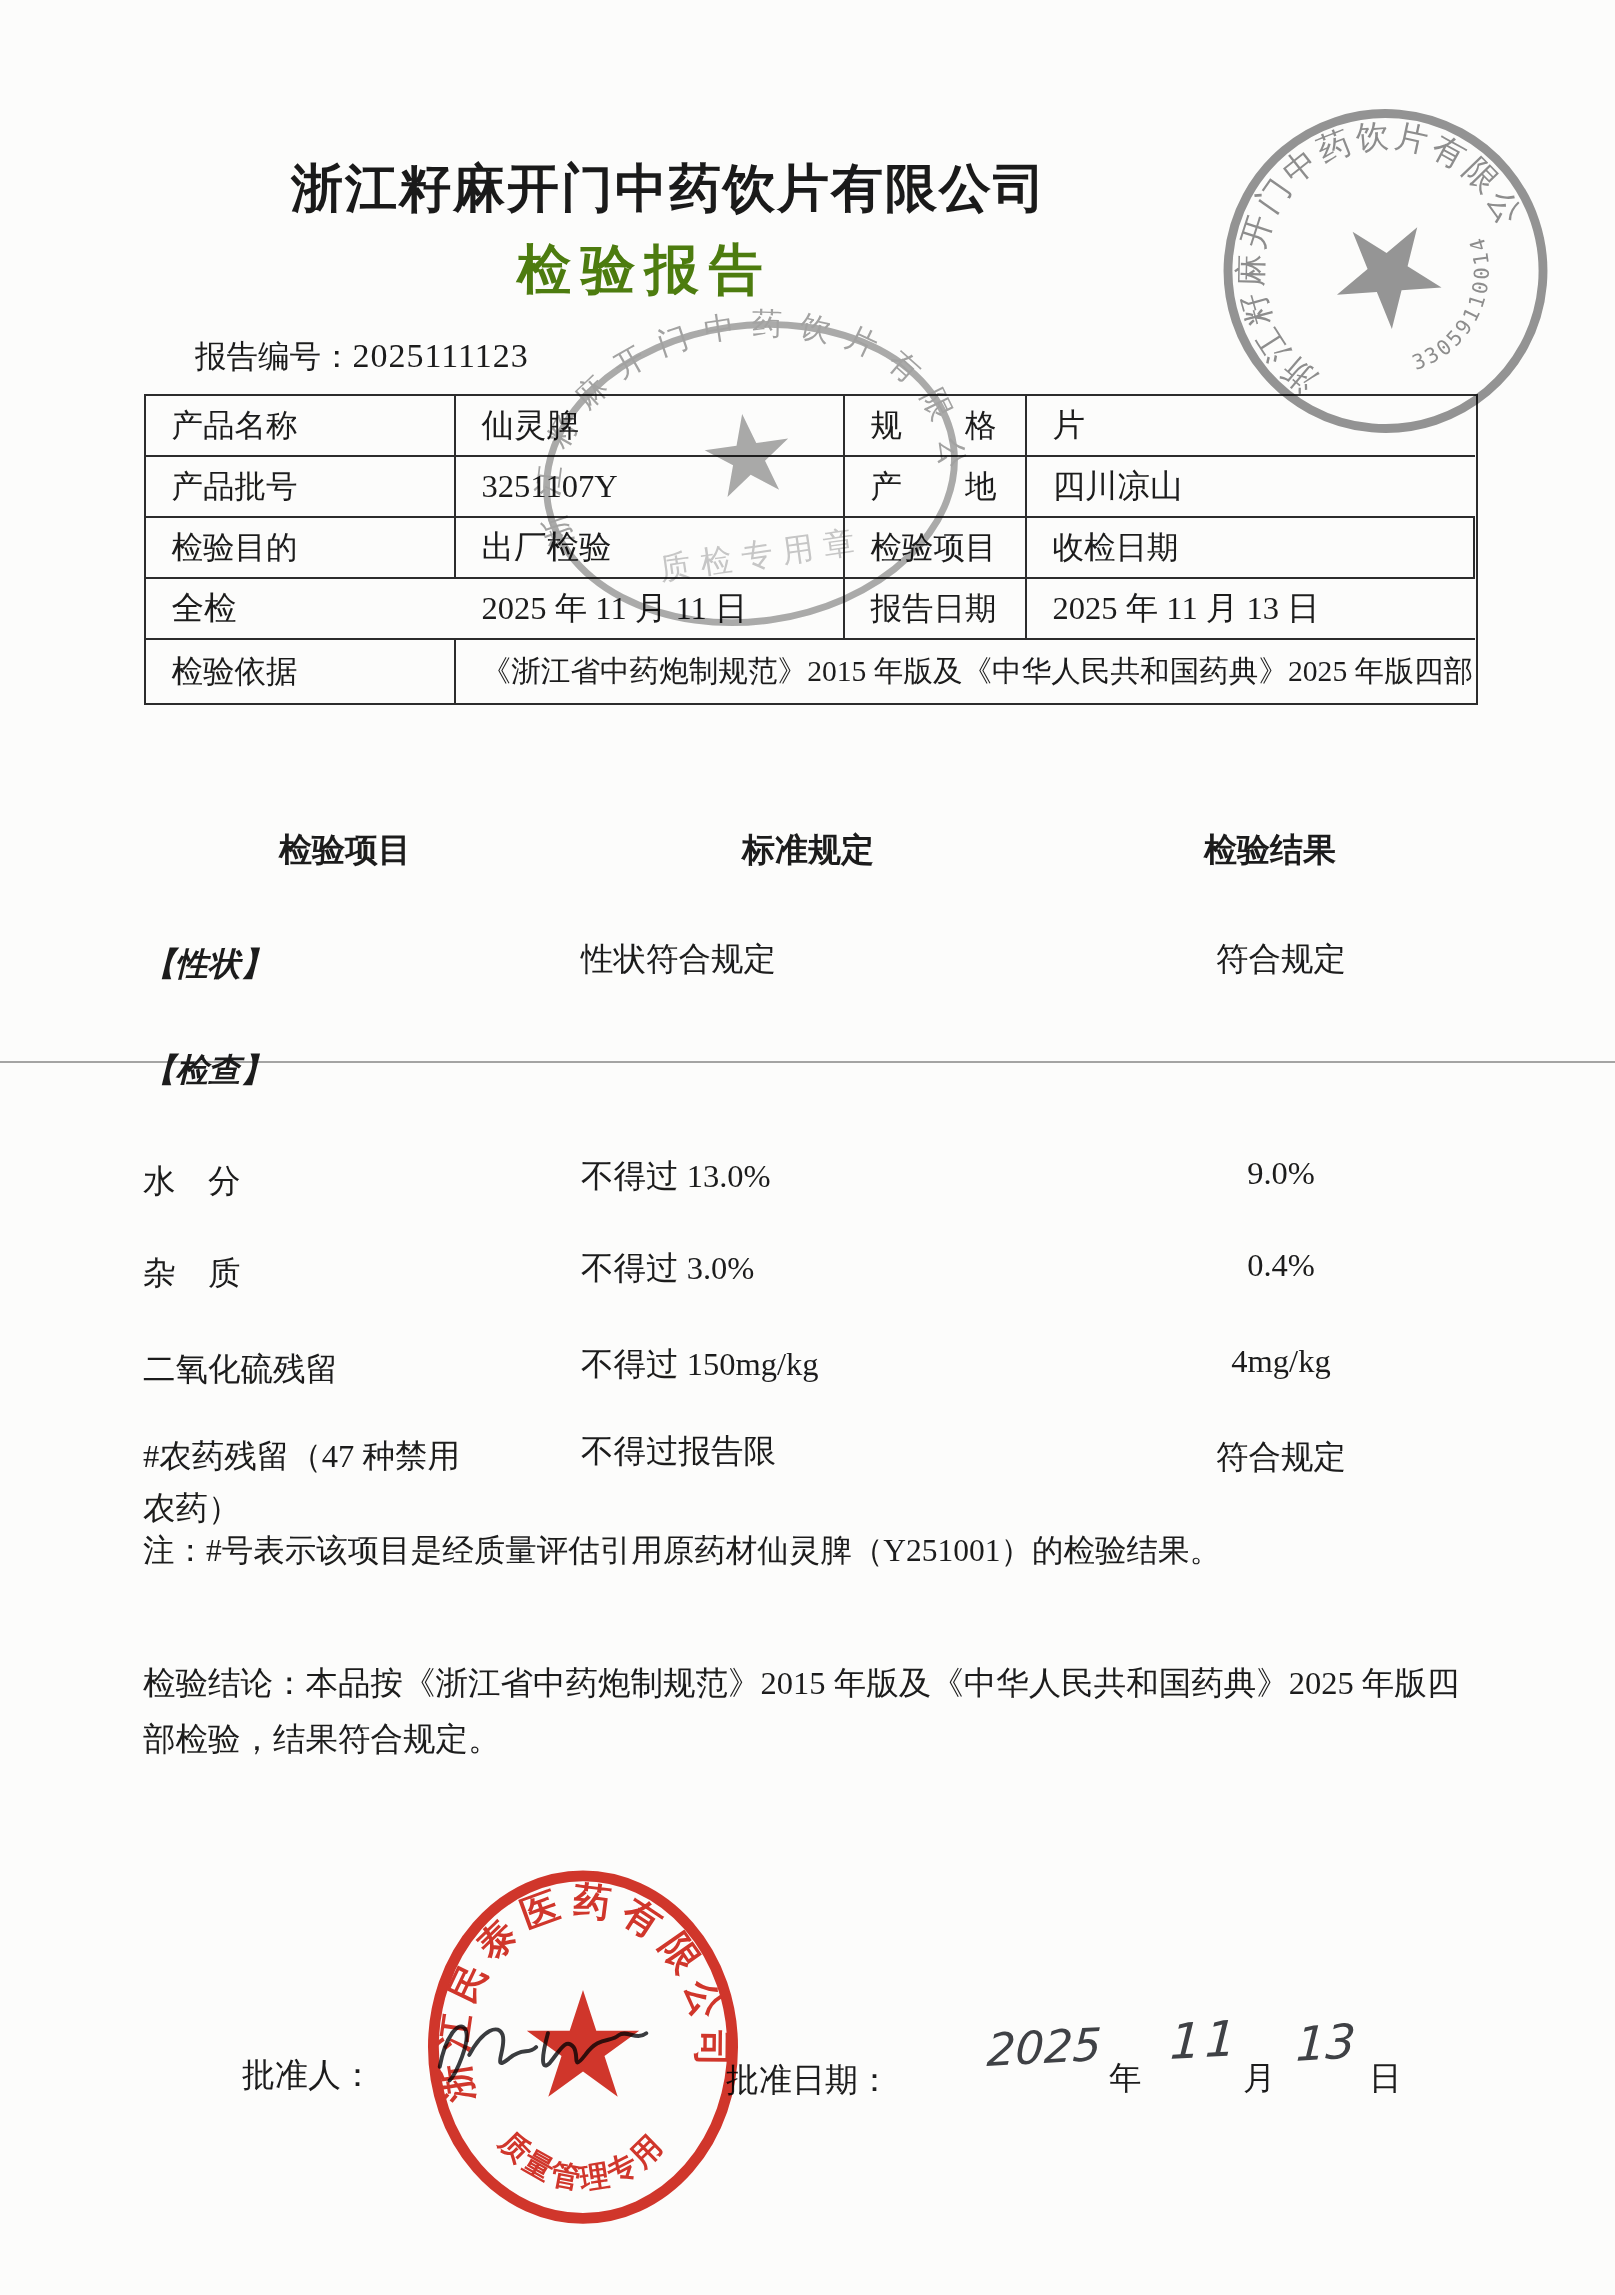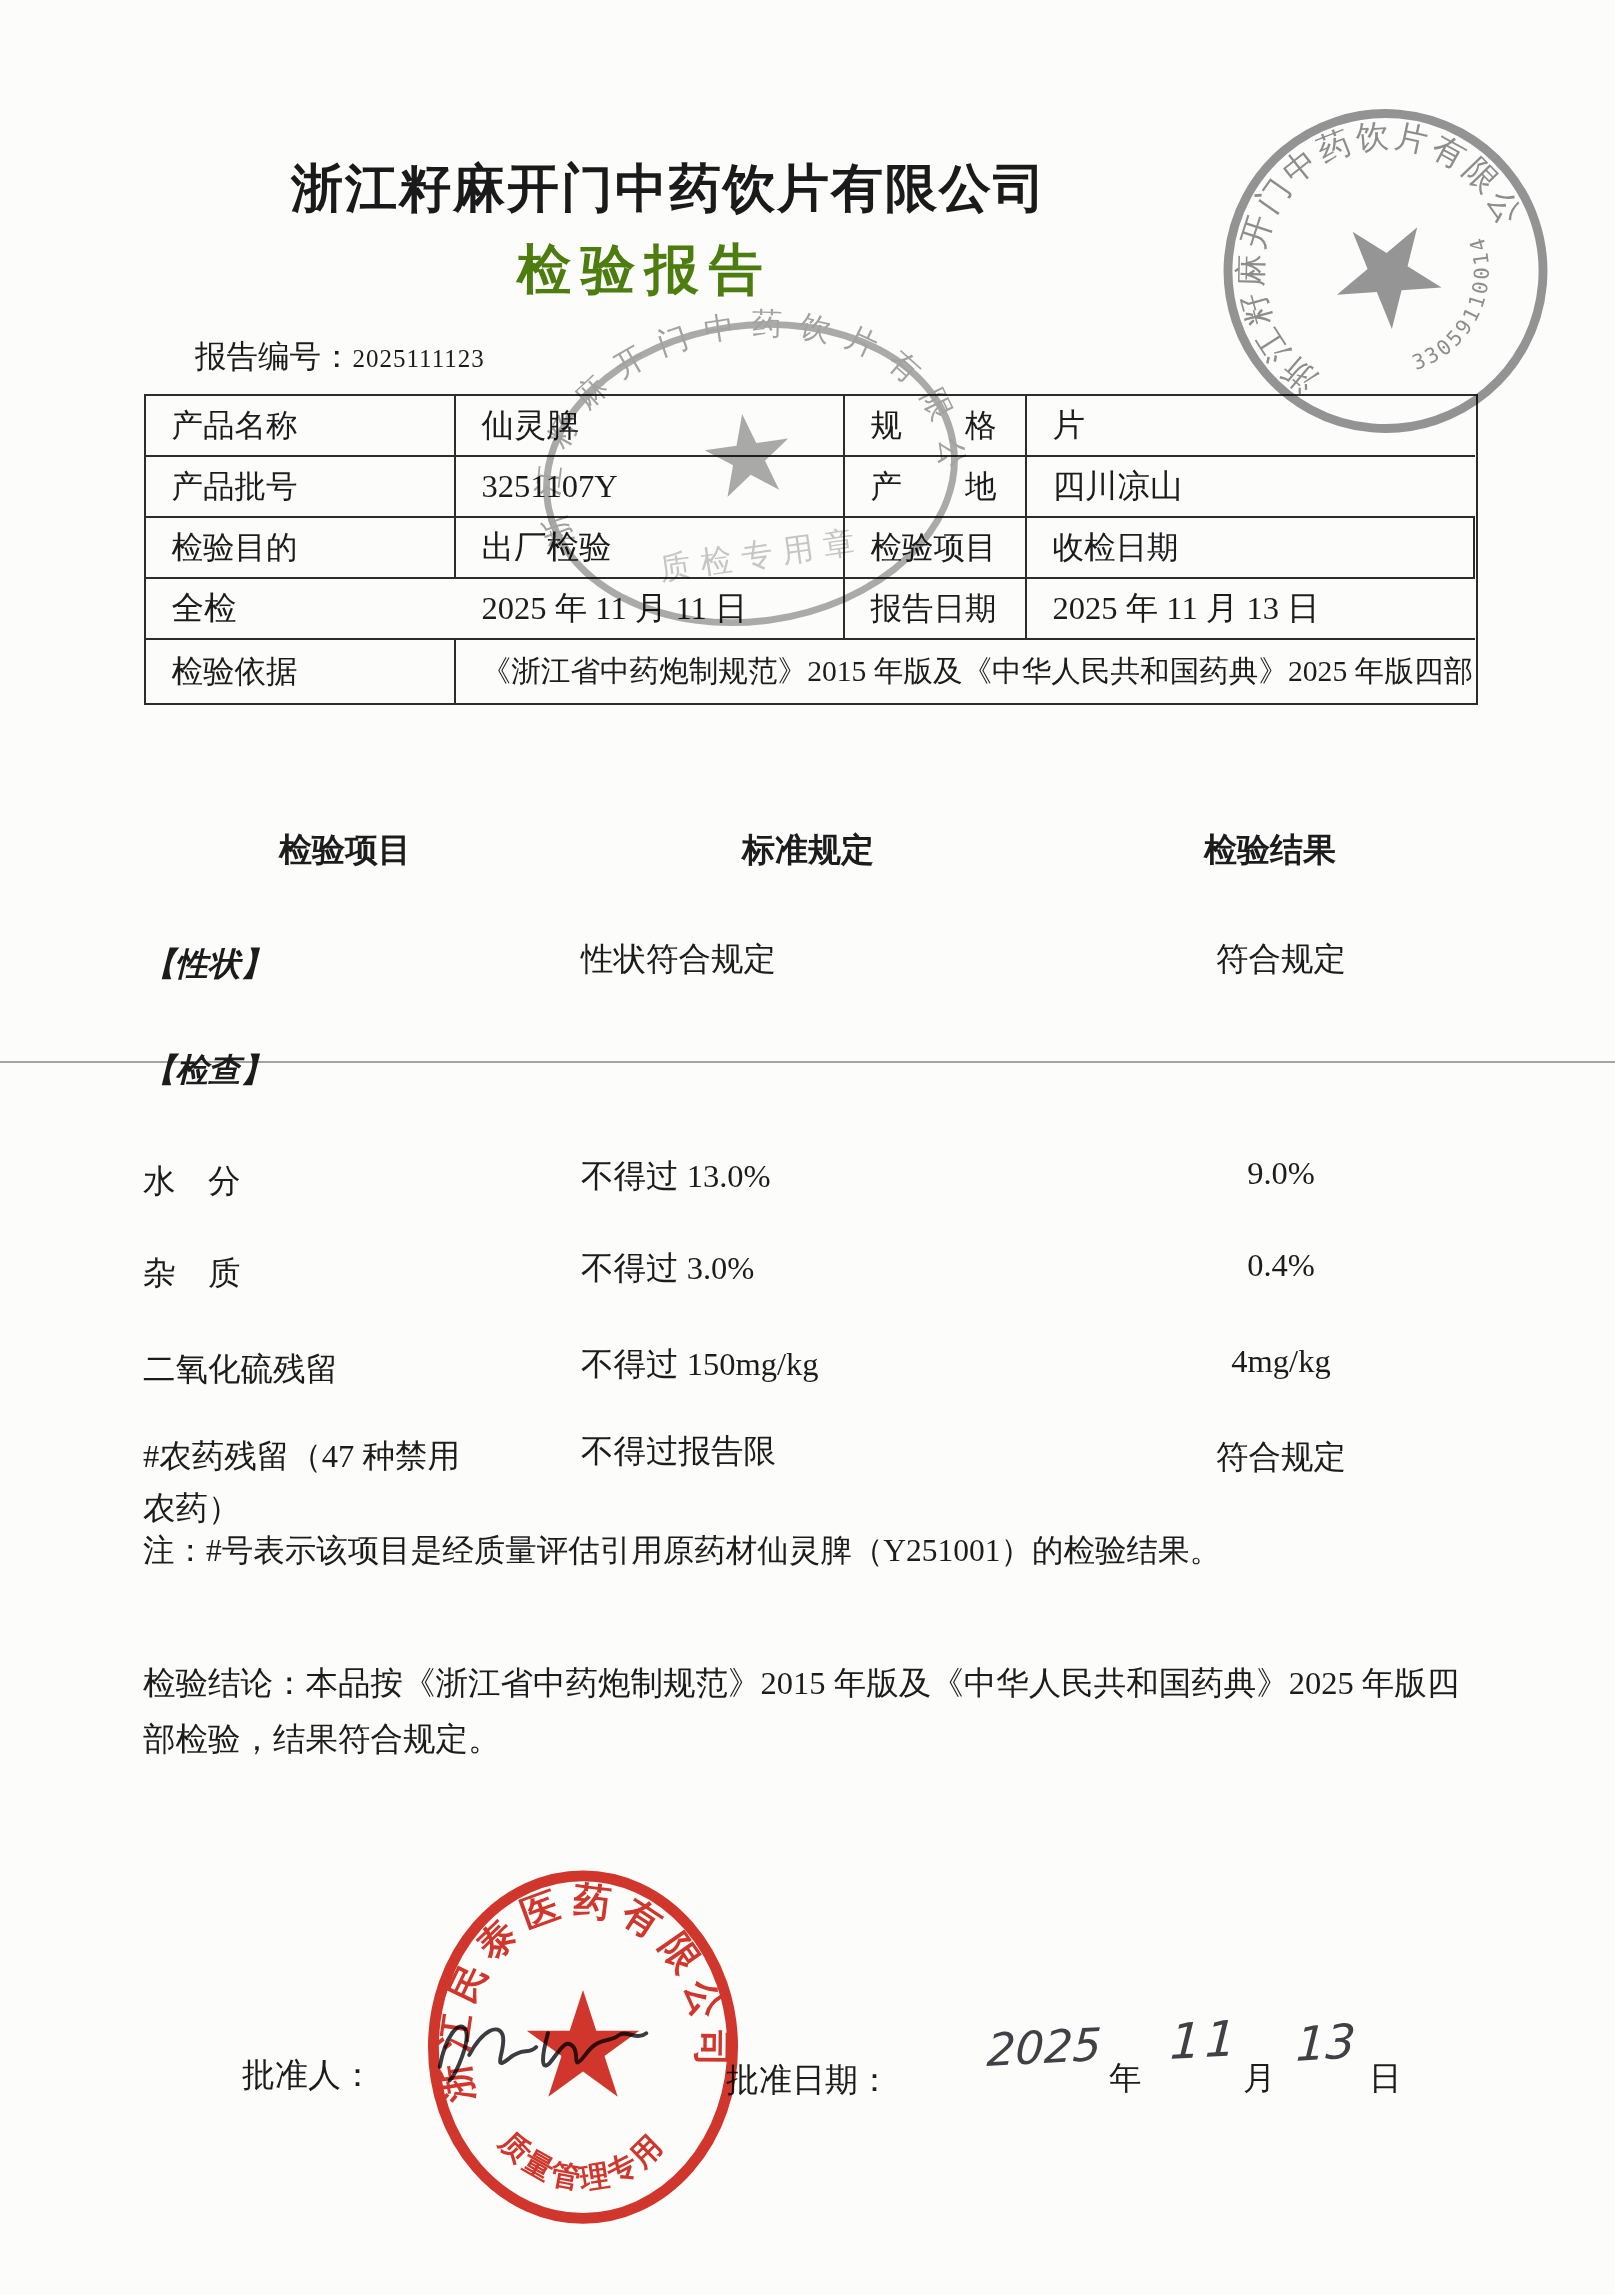--- a/index.html
+++ b/index.html
@@ -12,21 +12,21 @@
   
   .company-title{
     left:291px;top:154px;font-size:52px;font-weight:700;letter-spacing:2px;
     color:#1a1a1a;white-space:nowrap;
   }
   .report-title{
     left:469px;top:234px;font-size:54px;font-weight:700;letter-spacing:9.9px;
     font-family:"Liberation Sans","DejaVu Sans",sans-serif;color:#4d7c0f;white-space:nowrap;margin-left:48px;
   }
   .report-no{left:195px;top:336px;font-size:31.5px;white-space:nowrap;}
-  .report-no .num{font-size:25px;letter-spacing:1px;}
+  .report-no .num{font-size:34px;letter-spacing:1px;}
   
   .info-table{
     left:144px;top:394px;width:1330px;
     display:grid;grid-template-columns:310px 389px 182px 448px;
     grid-template-rows:61px 61px 61px 61px 63px;
     border:2px solid #2c2c2c;box-sizing:content-box;
   }
   .cell{
     border-right:2px solid #2c2c2c;border-bottom:2px solid #2c2c2c;
     display:flex;align-items:center;padding-left:25.6px;box-sizing:border-box;

